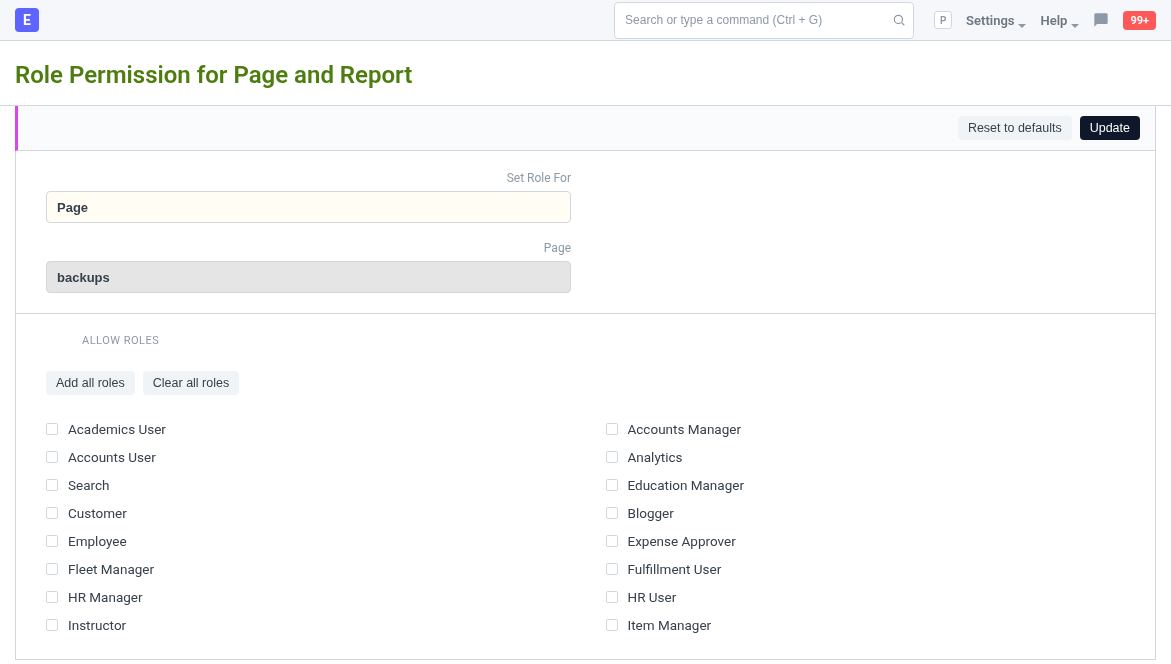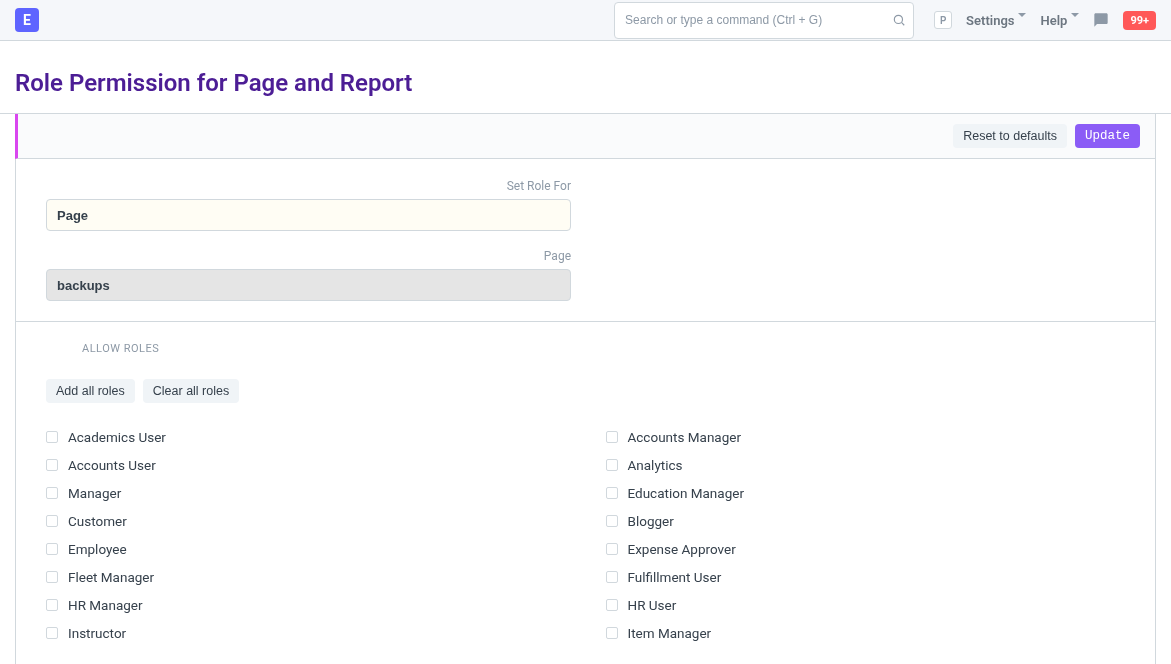--- a/index.html
+++ b/index.html
@@ -74,21 +74,21 @@
       color: #8d99a6;
       font-weight: 600;
       background: #fff;
     }
     .nav-link {
       color: #6c7680;
       font-size: 13px;
       font-weight: 600;
       cursor: pointer;
       display: flex;
-      align-items: flex-start;
+      align-items: flex-end;
       gap: 4px;
     }
     .caret {
       display: inline-block;
       width: 0;
       height: 0;
       border-left: 4px solid transparent;
       border-right: 4px solid transparent;
       border-top: 4px solid #8d99a6;
     }
@@ -107,22 +107,21 @@
     }
     
     
     .page-header {
       padding: 20px 15px 16px;
       border-bottom: 1px solid #d1d8dd;
     }
     .page-header h1 {
       font-size: 24px;
       font-weight: 600;
-      color: #4c1d95;
-      margin-top: 8px;
+      color: #4d7c0f;
     }
     
     
     .content-wrapper {
       margin: 0 15px;
     }
     
     .toolbar {
       border-left: 3px solid #d946ef;
       border-right: 1px solid #d1d8dd;
@@ -140,23 +139,22 @@
       font-size: 12.5px;
       cursor: pointer;
       border: none;
       font-weight: 500;
     }
     .btn-default {
       background: #f0f4f7;
       color: #36414c;
     }
     .btn-primary {
-      background: #8b5cf6;
+      background: #0f172a;
       color: #fff;
-      font-family: Liberation Mono, monospace;
     }
     
     .section {
       border-left: 1px solid #d1d8dd;
       border-right: 1px solid #d1d8dd;
       border-bottom: 1px solid #d1d8dd;
       padding: 20px 30px;
     }
     
     .form-group {
@@ -298,21 +296,21 @@
           <div class="role-item">
             <div class="checkbox"></div>
             <span>Academics User</span>
           </div>
           <div class="role-item">
             <div class="checkbox"></div>
             <span>Accounts User</span>
           </div>
           <div class="role-item">
             <div class="checkbox"></div>
-            <span>Manager</span>
+            <span>Search</span>
           </div>
           <div class="role-item">
             <div class="checkbox"></div>
             <span>Customer</span>
           </div>
           <div class="role-item">
             <div class="checkbox"></div>
             <span>Employee</span>
           </div>
           <div class="role-item">

